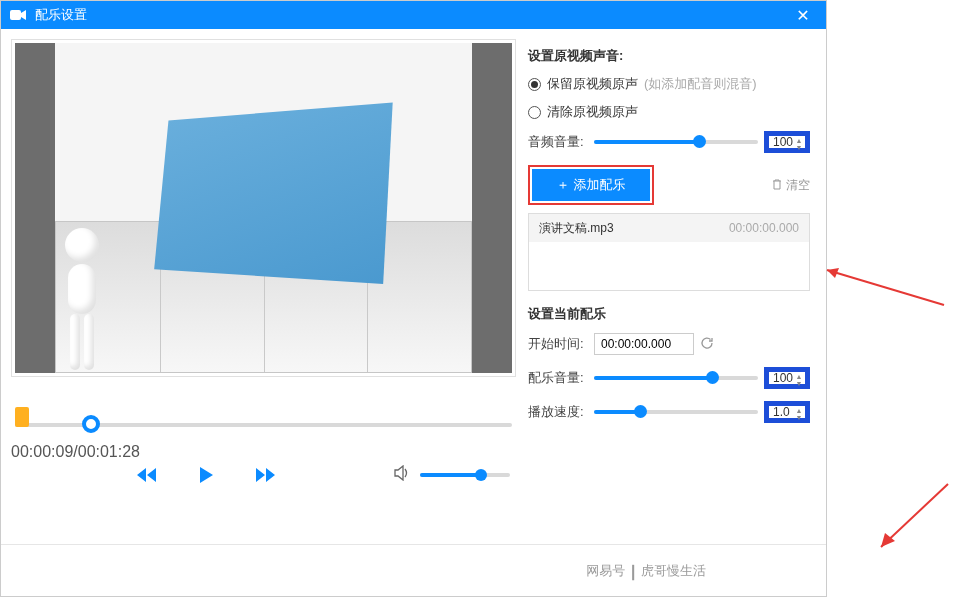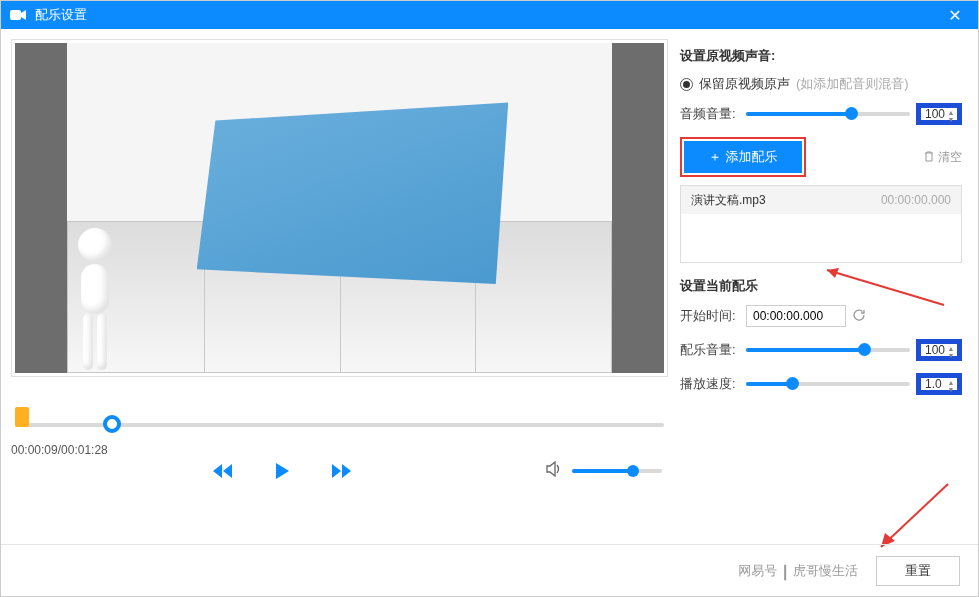--- a/index.html
+++ b/index.html
@@ -1,17 +1,17 @@
 <!DOCTYPE html>
 <html><head>
 <meta charset="utf-8">
 <style>
 * { box-sizing: border-box; margin: 0; padding: 0; }
 body { font-family: "Microsoft YaHei", Arial, sans-serif; font-size: 13px; color: #333; background: #fff; }
-.window { width: 979px; height: 597px; border: 1px solid #ccc; display: flex; flex-direction: column; position: relative; }
+.window { width: 827px; height: 597px; border: 1px solid #ccc; display: flex; flex-direction: column; position: relative; }
 .titlebar { height: 28px; background: #0b8bff; color: #fff; display: flex; align-items: center; padding: 0 8px; }
 .titlebar .app-icon { width: 18px; height: 18px; margin-right: 8px; display: flex; align-items: center; justify-content: center; }
 .titlebar .title { flex: 1; font-size: 13px; }
 .titlebar .close { width: 30px; text-align: center; font-size: 16px; cursor: pointer; }
 .body { flex: 1; display: flex; padding: 10px 10px 0 10px; gap: 10px; }
 .left { flex: 1; display: flex; flex-direction: column; }
 .preview-wrap { border: 1px solid #e0e0e0; padding: 3px; }
 .preview { background: #6d6d6d; position: relative; height: 330px; display: flex; align-items: flex-end; justify-content: center; overflow: hidden; }
 .floor { position: absolute; bottom: 0; left: 8%; right: 8%; height: 46%; background: linear-gradient(to bottom, #dcdcdc, #f7f7f7); border: 1px solid #c6c6c6; }
 .floor::before, .floor::after { content: ""; position: absolute; top: 0; bottom: 0; width: 1px; background: #c9c9c9; }
@@ -21,21 +21,21 @@
 .board { position: absolute; left: 28%; top: 18%; width: 48%; height: 55%; background: linear-gradient(160deg, #6bb0dd, #4a99cf); clip-path: polygon(6% 10%, 100% 0%, 96% 100%, 0% 92%); }
 .mannequin { position: absolute; left: 8.5%; bottom: 0; width: 50px; height: 145px; }
 .mannequin .head { width: 34px; height: 34px; background: #fff; border-radius: 50%; margin: 0 auto; box-shadow: inset -4px -4px 6px rgba(0,0,0,0.12); }
 .mannequin .torso { width: 28px; height: 50px; background: #fff; border-radius: 14px; margin: 2px auto 0; box-shadow: inset -4px -4px 6px rgba(0,0,0,0.12); }
 .mannequin .legs { display: flex; justify-content: center; gap: 4px; }
 .mannequin .leg { width: 10px; height: 56px; background: #fff; border-radius: 6px; box-shadow: inset -3px -3px 5px rgba(0,0,0,0.12); }
 .seek-area { margin-top: 30px; padding: 0 4px; position: relative; height: 30px; }
 .seek-track { position: absolute; left: 4px; right: 4px; top: 16px; height: 4px; background: #d9d9d9; border-radius: 2px; }
 .seek-trim { position: absolute; left: 4px; top: 0; width: 14px; height: 20px; background: #ffb020; border-radius: 2px; cursor: pointer; }
 .seek-head { position: absolute; top: 8px; width: 18px; height: 18px; background: #fff; border: 4px solid #0b8bff; border-radius: 50%; cursor: pointer; }
-.timecode { margin-top: 6px; color: #555; font-size: 12px; }
+.timecode { margin-top: 6px; color: #555; font-size: 16px; }
 .transport { display: flex; align-items: center; margin-top: 4px; padding: 0 6px; }
 .transport .spacer { flex: 1; }
 .transport .controls { display: flex; gap: 40px; align-items: center; }
 .tbtn { color: #0b8bff; cursor: pointer; display: flex; }
 .vol-row { display: flex; align-items: center; gap: 8px; }
 .mini-slider { position: relative; width: 90px; height: 4px; background: #d9d9d9; border-radius: 2px; }
 .mini-slider .fill { position: absolute; left: 0; top: 0; bottom: 0; background: #0b8bff; border-radius: 2px; }
 .mini-slider .thumb { position: absolute; top: -4px; width: 12px; height: 12px; background: #0b8bff; border-radius: 50%; cursor: pointer; }
 .right { width: 290px; display: flex; flex-direction: column; padding: 8px 6px 0 2px; }
 .section-title { font-weight: bold; margin-bottom: 10px; font-size: 13px; }
@@ -149,20 +149,24 @@
     </div>
 
     <div class="right">
       <div class="section-title">设置原视频声音:</div>
 
       <div class="radio-row">
         <span class="radio checked"></span>
         <span>保留原视频原声</span>
         <span class="hint">(如添加配音则混音)</span>
       </div>
+      <div class="radio-row">
+        <span class="radio"></span>
+        <span>清除原视频原声</span>
+      </div>
 
       <div class="field-row">
         <span class="lbl">音频音量:</span>
         <div class="slider">
           <div class="fill" style="width:64%"></div>
             <div class="thumb" style="left:calc(64% - 6px)"></div>
         </div>
         <div class="num-input">
           <span>100</span>
           <div class="spin">
@@ -247,22 +251,19 @@
       </svg>
   </div>
   <div class="arrow" style="left:862px; top:478px;">
     <svg width="90" height="80">
         <line x1="85" y1="5" x2="18" y2="68" stroke="#e53935" stroke-width="2"></line>
         <path d="M18 68 L22 54 L32 62 Z" fill="#e53935"></path>
       </svg>
   </div>
 
   <div class="footer">
-    <div class="btn">
-        <span>重置</span>
-      </div>
     <div class="watermark">
       <span>网易号</span>
         <span>┃</span>
         <span>虎哥慢生活</span>
     </div>
   </div>
 </div>
 
 </body></html>

